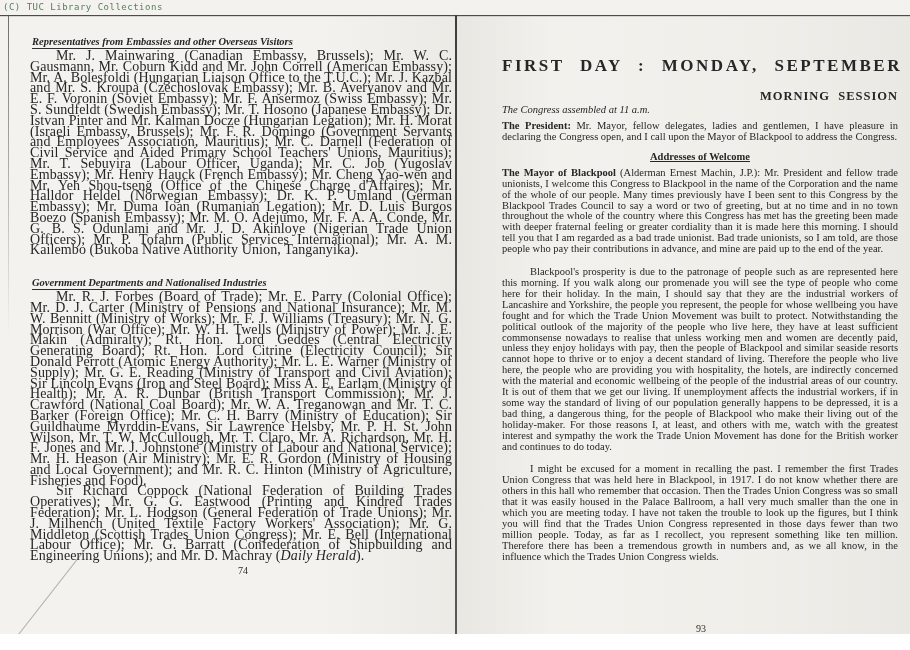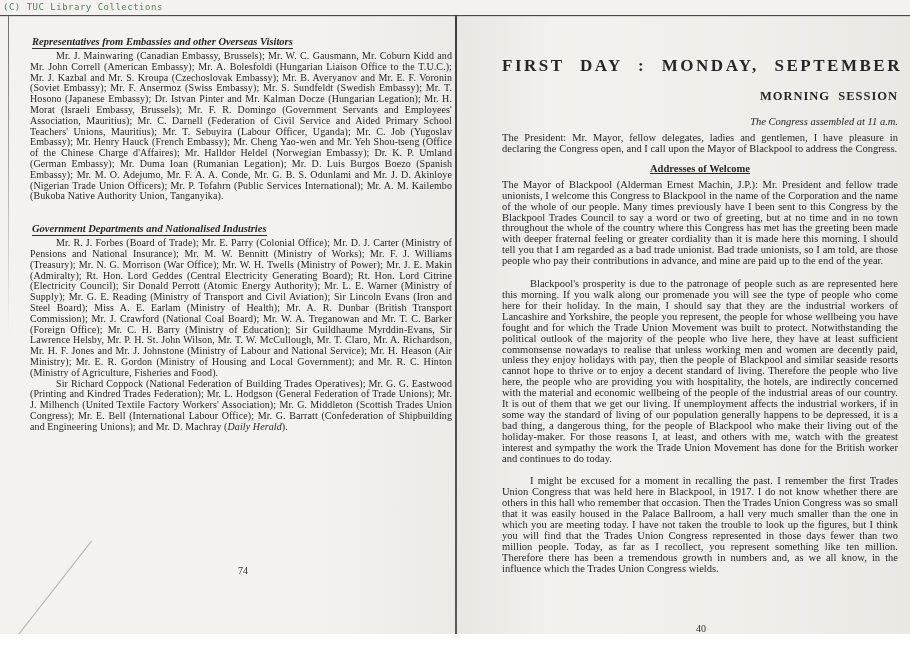--- a/index.html
+++ b/index.html
@@ -25,32 +25,32 @@
     position:absolute; left:3px; top:2px;
     font-family:"DejaVu Sans Mono", monospace;
     font-size:9px; letter-spacing:.5px; color:#53815c;
   }
 
   
   .page-left  { position:absolute; left:30px; top:36px; width:422px; }
   .sec-heading{ font-style:italic; font-weight:bold; font-size:10.5px; margin:0 0 4px 2px; }
   .sec-heading .u { border-bottom:1px solid #2d2d2d; padding-bottom:1px; }
   .sec-gap    { margin-top:21px; }
-  .body-text  { font-size:10px; line-height:10.8px; text-align:justify; text-indent:26px; letter-spacing:.1px; }
+  .body-text  { font-size:14px; line-height:10.8px; text-align:justify; text-indent:26px; letter-spacing:.1px; }
   .body-text i{ font-style:italic; }
 
   
   .page-right { position:absolute; left:502px; top:56px; width:396px; }
   .rp-title   { text-align:center; font-weight:bold; font-size:17px; letter-spacing:2.5px; word-spacing:9px; white-space:nowrap; }
   .rp-session { text-align:right; font-weight:bold; font-size:12.5px; letter-spacing:1px; word-spacing:4px; margin-top:13px; }
-  .rp-note    { text-align:right; font-style:italic; font-size:10.5px; margin-top:12px; }
+  .rp-note    { text-align:left; font-style:italic; font-size:10.5px; margin-top:0; }
   .rp-para    { font-size:10.5px; line-height:10.9px; text-align:justify; margin-top:6px; }
   .rp-para.indent { text-indent:28px; margin-top:12px; }
   .rp-welcome { text-align:center; font-weight:bold; font-size:10.5px; margin:8px 0 4px;text-decoration:underline; }
-  .bold       { font-weight:normal; }
+  .bold       { font-weight:bold; }
 
   .pn { position:absolute; font-size:10px; color:#2e2e2e; }
   .pn-left  { left:238px; top:565px; }
   .pn-right { left:696px; top:623px; }
 </style>
 </head>
 <body>
 
 <div class="scene">
 
@@ -93,15 +93,15 @@
 
     <div class="rp-welcome">Addresses of Welcome</div>
 
     <div class="rp-para"><span class="bold">The Mayor of Blackpool</span> <span>(Alderman Ernest Machin, J.P.): Mr. President and fellow trade unionists, I welcome this Congress to Blackpool in the name of the Corporation and the name of the whole of our people. Many times previously have I been sent to this Congress by the Blackpool Trades Council to say a word or two of greeting, but at no time and in no town throughout the whole of the country where this Congress has met has the greeting been made with deeper fraternal feeling or greater cordiality than it is made here this morning. I should tell you that I am regarded as a bad trade unionist. Bad trade unionists, so I am told, are those people who pay their contributions in advance, and mine are paid up to the end of the year.</span></div>
 
     <div class="rp-para indent">Blackpool's prosperity is due to the patronage of people such as are represented here this morning. If you walk along our promenade you will see the type of people who come here for their holiday. In the main, I should say that they are the industrial workers of Lancashire and Yorkshire, the people you represent, the people for whose wellbeing you have fought and for which the Trade Union Movement was built to protect. Notwithstanding the political outlook of the majority of the people who live here, they have at least sufficient commonsense nowadays to realise that unless working men and women are decently paid, unless they enjoy holidays with pay, then the people of Blackpool and similar seaside resorts cannot hope to thrive or to enjoy a decent standard of living. Therefore the people who live here, the people who are providing you with hospitality, the hotels, are indirectly concerned with the material and economic wellbeing of the people of the industrial areas of our country. It is out of them that we get our living. If unemployment affects the industrial workers, if in some way the standard of living of our population generally happens to be depressed, it is a bad thing, a dangerous thing, for the people of Blackpool who make their living out of the holiday-maker. For those reasons I, at least, and others with me, watch with the greatest interest and sympathy the work the Trade Union Movement has done for the British worker and continues to do today.</div>
 
     <div class="rp-para indent">I might be excused for a moment in recalling the past. I remember the first Trades Union Congress that was held here in Blackpool, in 1917. I do not know whether there are others in this hall who remember that occasion. Then the Trades Union Congress was so small that it was easily housed in the Palace Ballroom, a hall very much smaller than the one in which you are meeting today. I have not taken the trouble to look up the figures, but I think you will find that the Trades Union Congress represented in those days fewer than two million people. Today, as far as I recollect, you represent something like ten million. Therefore there has been a tremendous growth in numbers and, as we all know, in the influence which the Trades Union Congress wields.</div>
   </div>
 
-  <div class="pn pn-right">40</div>
+  <div class="pn pn-right">93</div>
 
 </div>
 
 </body></html>

